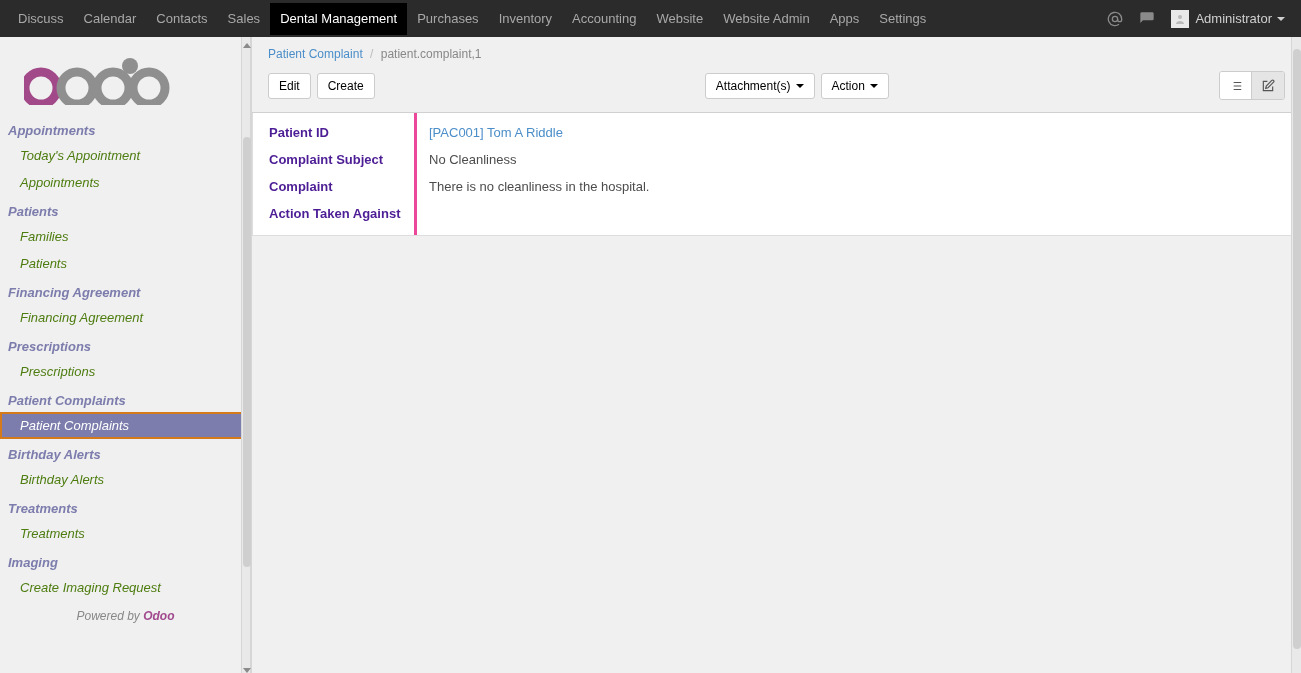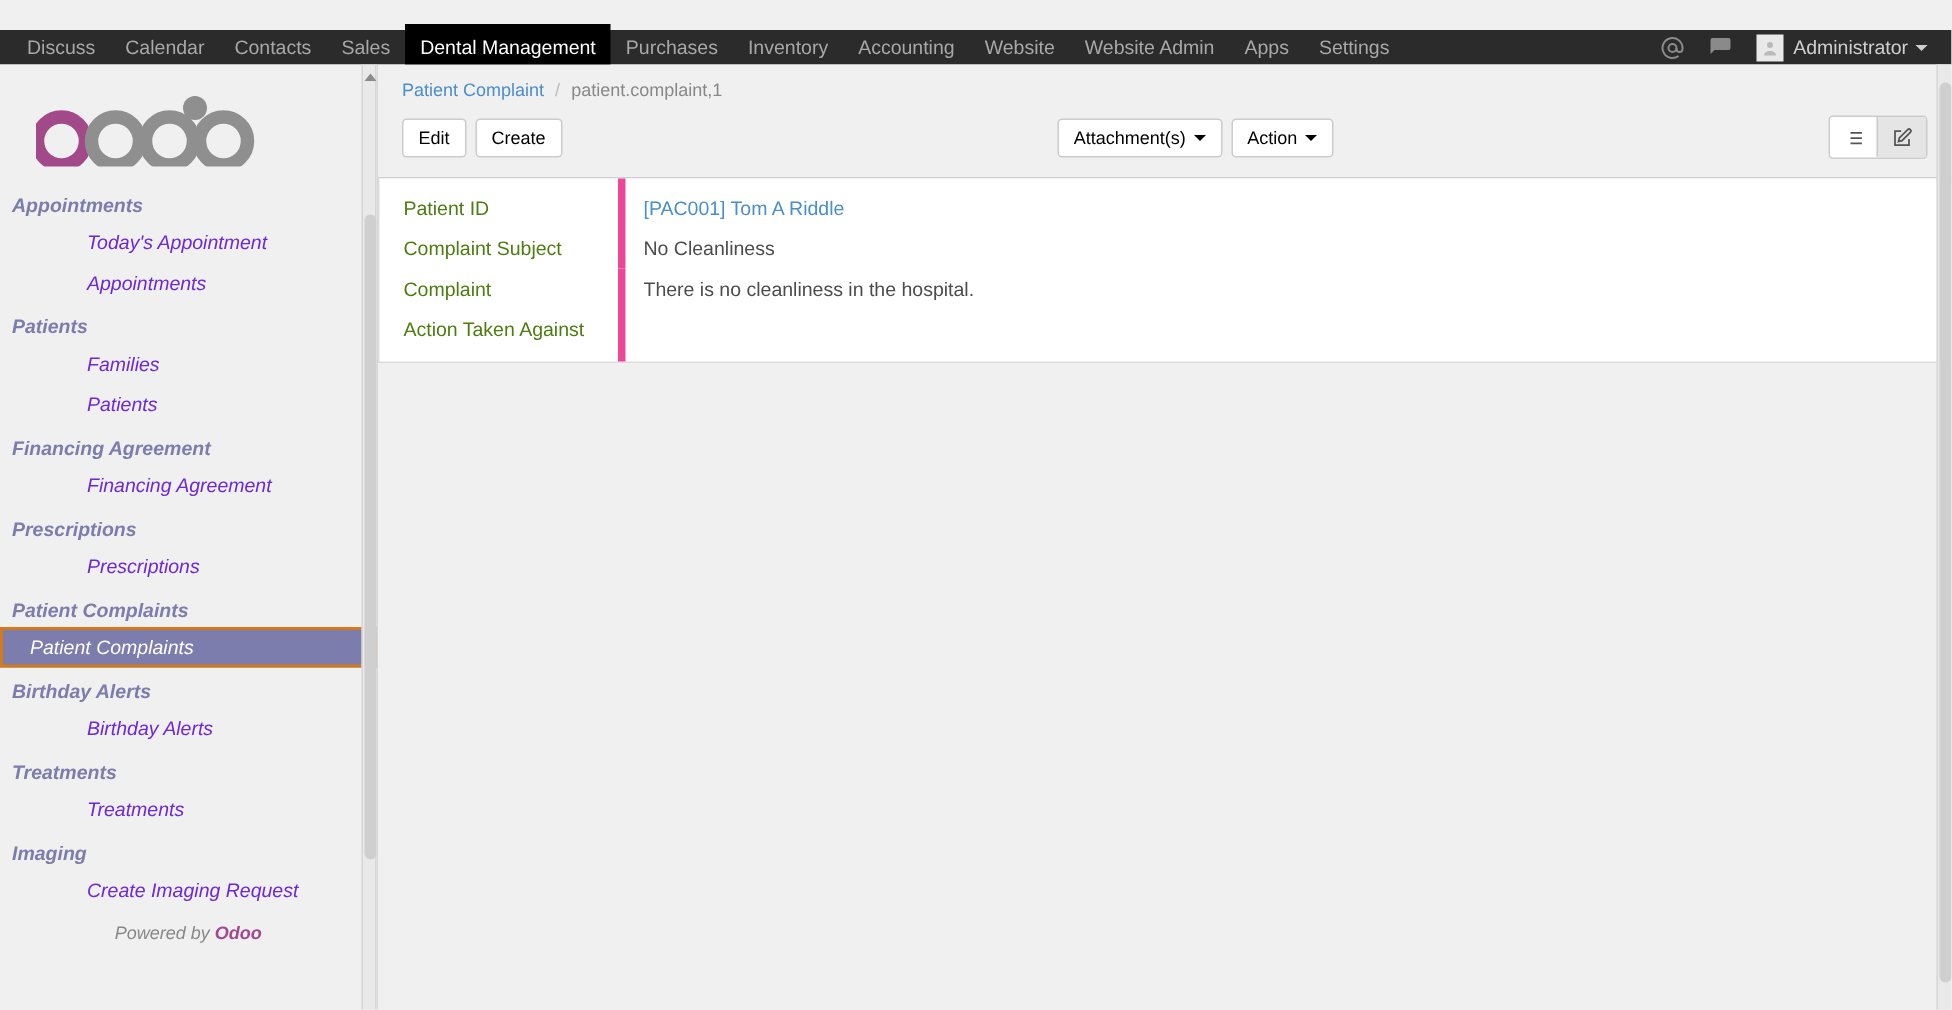--- a/index.html
+++ b/index.html
@@ -8,26 +8,25 @@
       font-size: 13px;
       background: #f0f0f0;
       color: #4c4c4c;
       width: 1301px;
       height: 673px;
       overflow: hidden;
     }
     
     .topnav {
       background: #2b2b2b;
-      height: 23px;
+      height: 37px;
       display: flex;
       align-items: center;
       padding: 0 8px;
       color: #a8a8a8;
-      margin-top: 20px;
     }
     .topnav .nav-item {
       padding: 0 10px;
       height: 32px;
       display: flex;
       align-items: center;
       cursor: pointer;
       color: #a8a8a8;
     }
     .topnav .nav-item.active {
@@ -85,23 +84,22 @@
       padding: 18px 12px 10px 24px;
     }
     .side-section-header {
       color: #7c7cad;
       font-weight: bold;
       padding: 8px 8px 4px 8px;
       font-size: 13px;
     }
     .side-item {
       padding: 6px 24px 6px 20px;
-      color: #6d28d9;
-      cursor: pointer;
-      margin-left: 38px;
+      color: #4d7c0f;
+      cursor: pointer;
     }
     .side-item.active {
       background: #7c7cad;
       color: #fff;
       border: 2px solid #d47a1a;
       padding: 4px 6px 4px 18px;
       margin: 0;
     }
     .powered {
       text-align: center;
@@ -207,23 +205,23 @@
       display: flex;
       flex-direction: column;
     }
     .form-row {
       display: flex;
       border-left: 4px solid transparent;
     }
     .form-label-col {
       width: 160px;
       padding: 6px 10px 6px 12px;
-      font-weight: normal;
-      color: #4d7c0f;
-      border-right: 5px solid #ec4899;
+      font-weight: bold;
+      color: #4c1d95;
+      border-right: 3px solid #ec4899;
     }
     .form-value-col {
       padding: 6px 12px;
       color: #4c4c4c;
       flex: 1;
     }
     .form-value-col .link { color: #4b8ec9; cursor: pointer; }
     .form-row:first-child .form-label-col,
     .form-row:first-child .form-value-col { padding-top: 12px; }
     .form-row:last-child .form-label-col,

